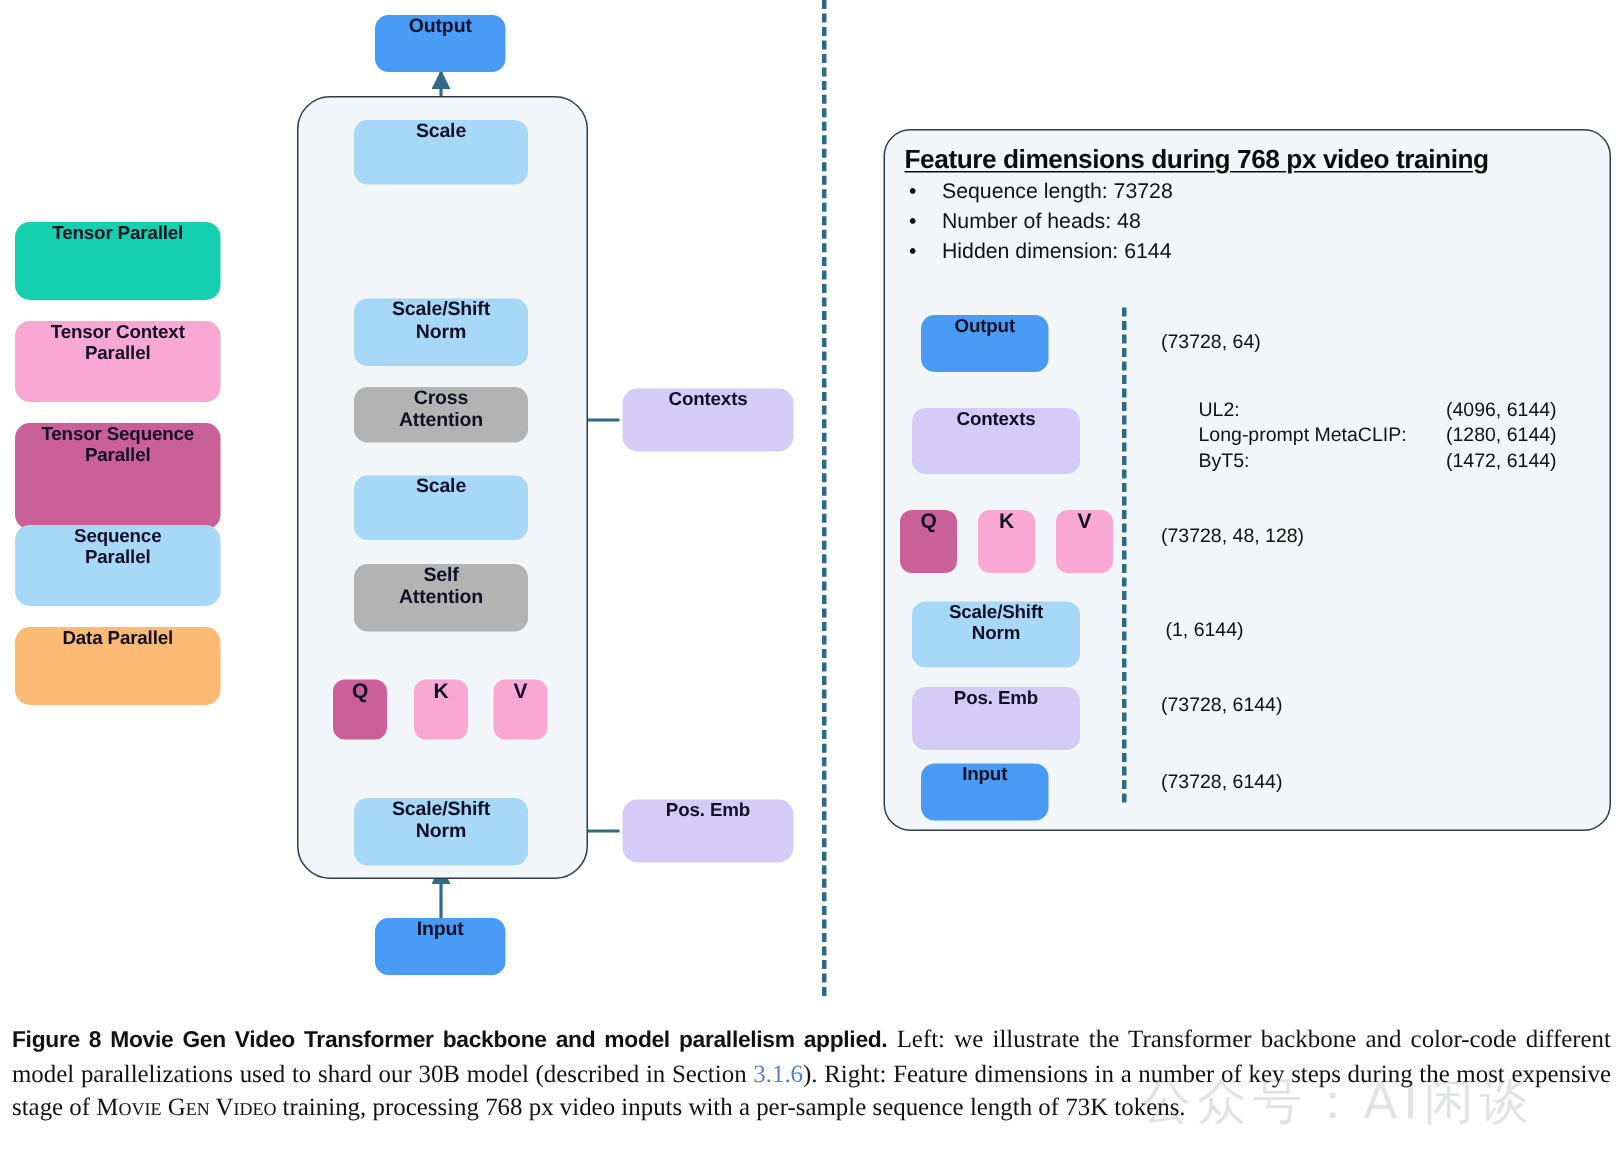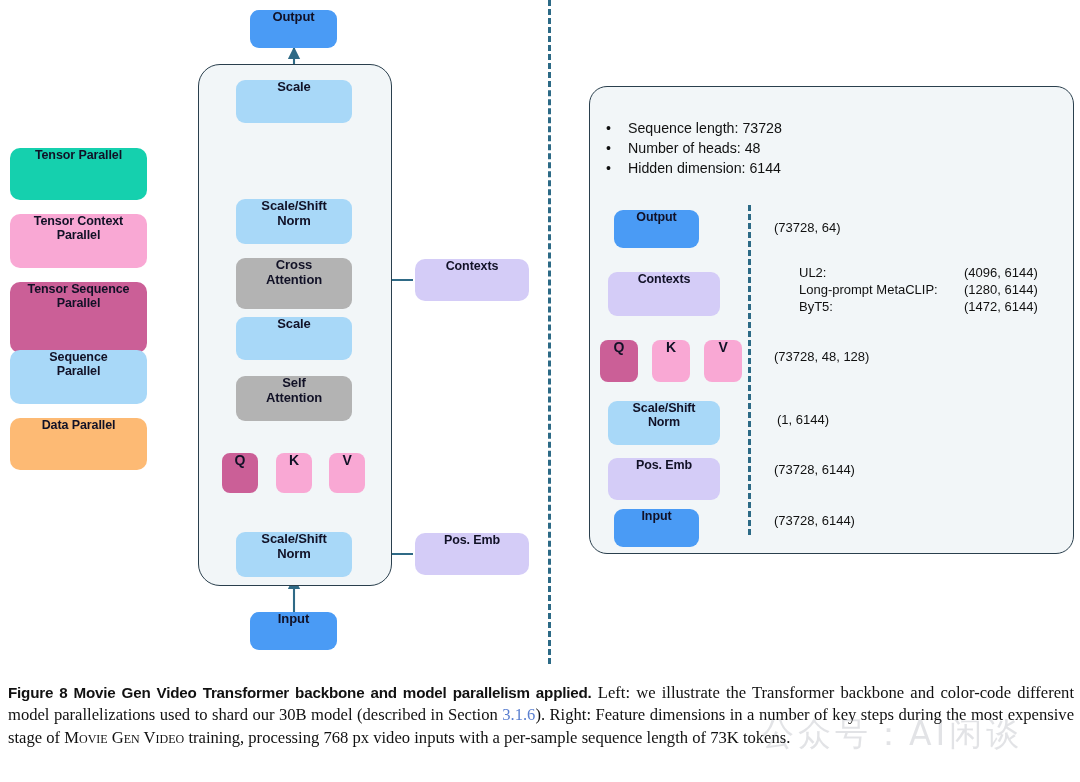--- a/index.html
+++ b/index.html
@@ -266,21 +266,21 @@
     <span>Output</span>
   </div>
 
   <div class="box stack-box" style="top:80px;height:43px;background:#a8d8f8;">
     <span>Scale</span>
   </div>
   <div class="box stack-box" style="top:199px;height:45px;background:#a8d8f8;">
     <span>Scale/Shift
 Norm</span>
   </div>
-  <div class="box stack-box" style="top:258px;height:51px;background:#b3b3b3;">
+  <div class="box stack-box" style="top:258px;height:37px;background:#b3b3b3;">
     <span>Cross
 Attention</span>
   </div>
   <div class="box stack-box" style="top:317px;height:43px;background:#a8d8f8;">
     <span>Scale</span>
   </div>
   <div class="box stack-box" style="top:376px;height:45px;background:#b3b3b3;">
     <span>Self
 Attention</span>
   </div>
@@ -307,20 +307,21 @@
   </div>
 
   <div class="box io-box" style="top:612px;background:#4a9bf5;">
     <span>Input</span>
   </div>
 
   <div id="divider"></div>
 
   <div id="right-panel">
 
+    <div id="panel-title">Feature dimensions during 768 px video training</div>
 
     <div class="bullet-row" style="top:33px;">
       <span class="dot">•</span><span>Sequence length: 73728</span>
     </div>
     <div class="bullet-row" style="top:53px;">
       <span class="dot">•</span><span>Number of heads: 48</span>
     </div>
     <div class="bullet-row" style="top:73px;">
       <span class="dot">•</span><span>Hidden dimension: 6144</span>
     </div>

